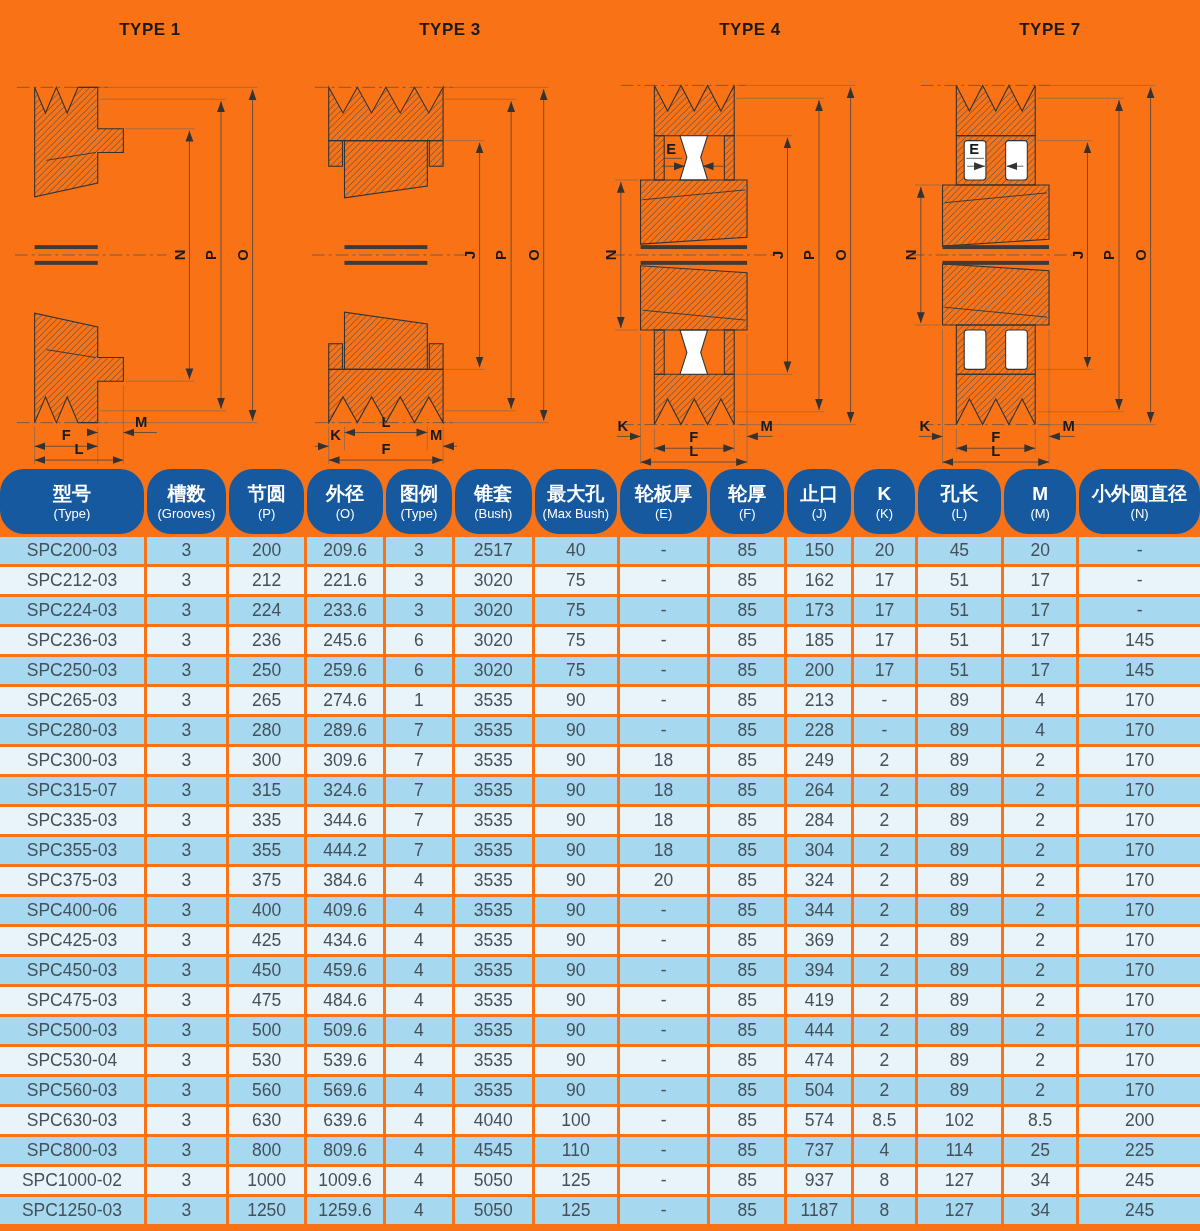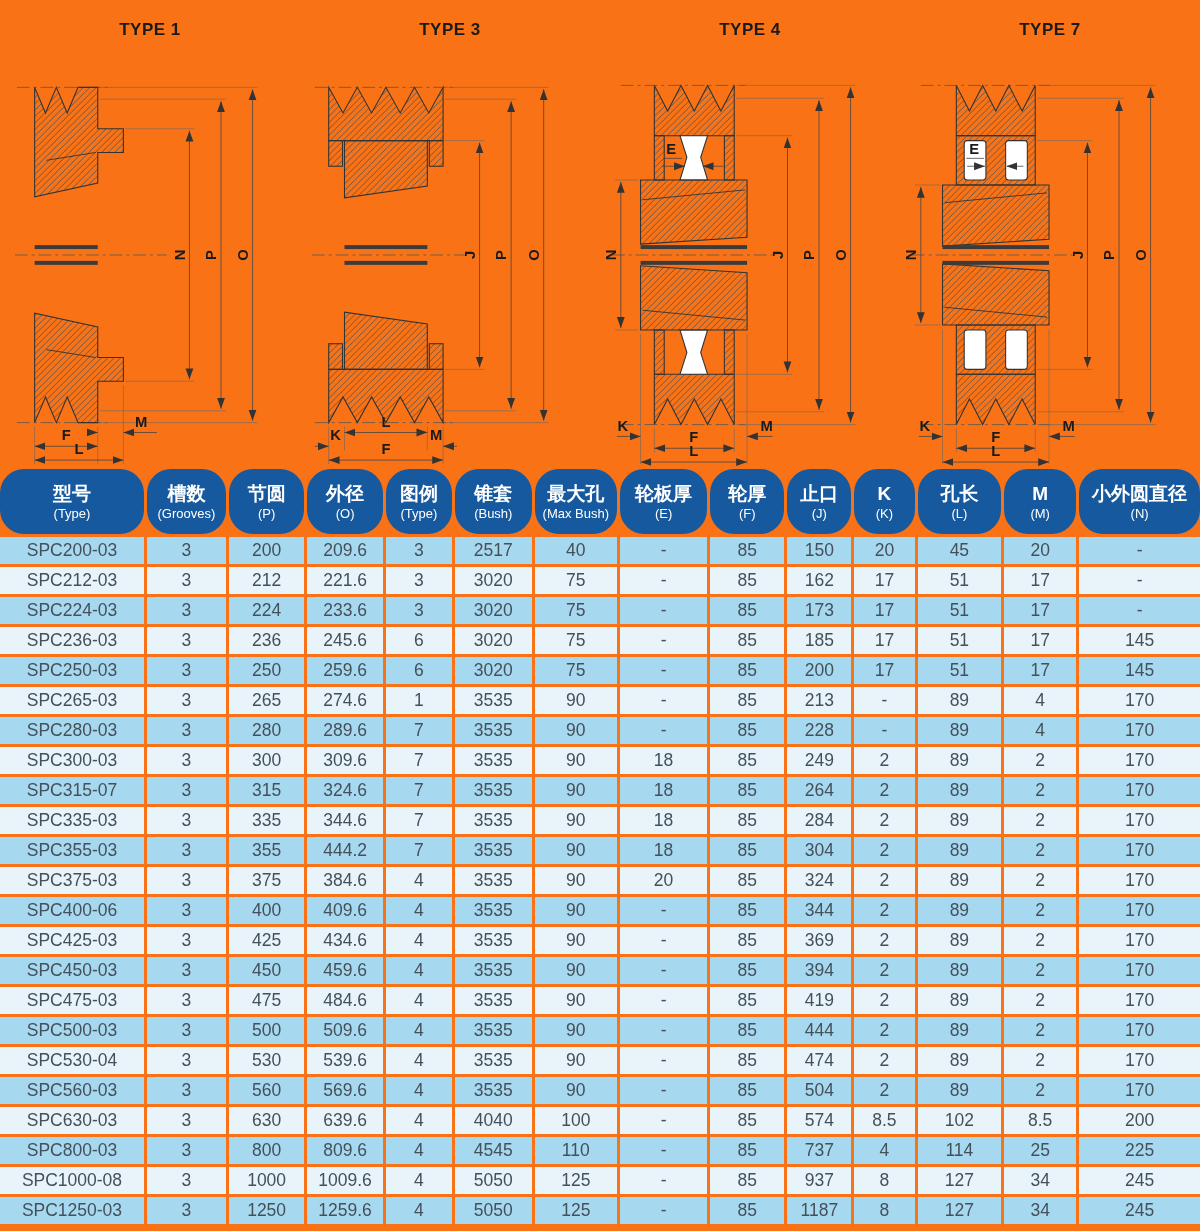--- a/index.html
+++ b/index.html
@@ -659,21 +659,21 @@
           <td>110</td>
           <td>-</td>
           <td>85</td>
           <td>737</td>
           <td>4</td>
           <td>114</td>
           <td>25</td>
           <td>225</td>
         </tr>
         <tr class="row-light">
-          <td>SPC1000-08</td>
+          <td>SPC1000-02</td>
           <td>3</td>
           <td>1000</td>
           <td>1009.6</td>
           <td>4</td>
           <td>5050</td>
           <td>125</td>
           <td>-</td>
           <td>85</td>
           <td>937</td>
           <td>8</td>

